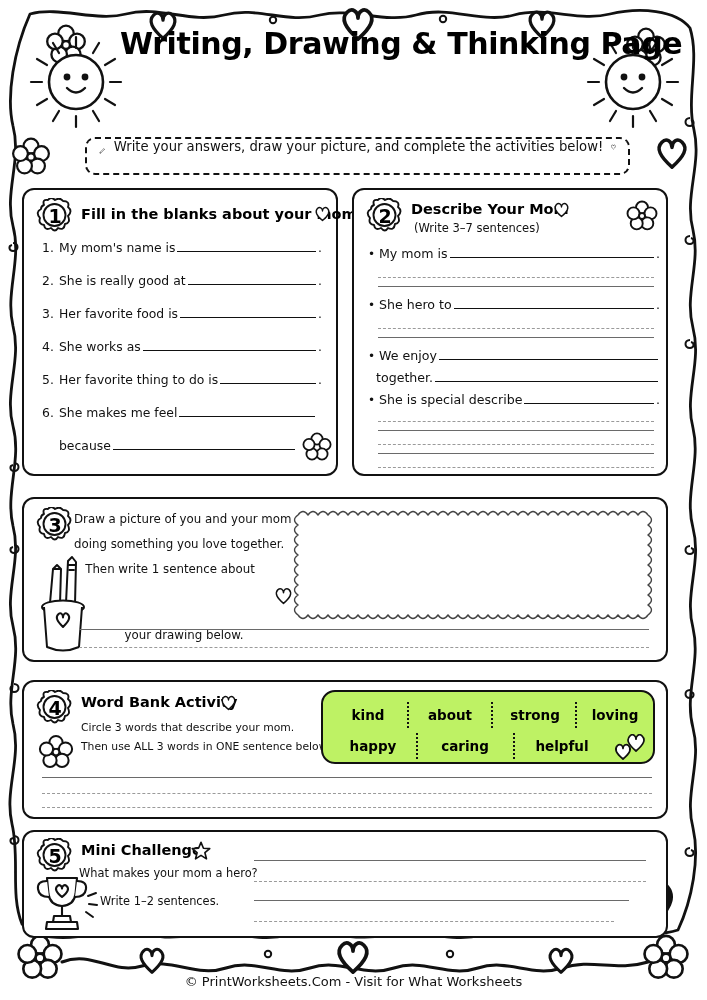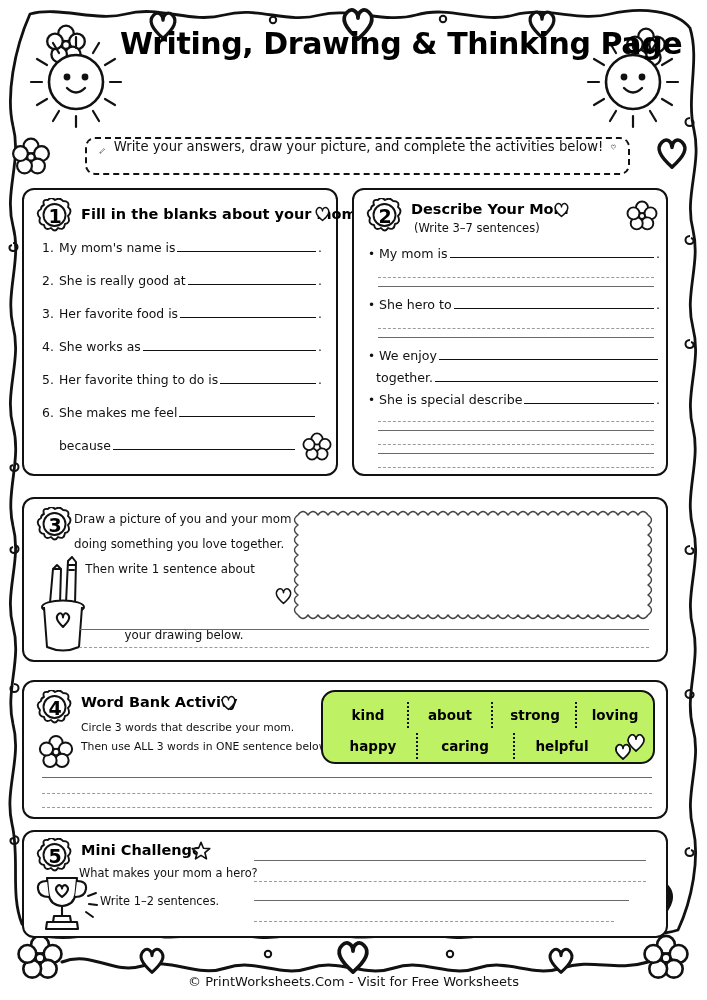--- a/index.html
+++ b/index.html
@@ -519,14 +519,14 @@
         <line x1="54" y1="40" x2="61" y2="45"></line>
       </g>
     </svg>
 
     <div class="solid-line" style="left:230px;top:28px;width:392px;"></div>
     <div class="dash-line" style="left:230px;top:49px;width:392px;"></div>
     <div class="solid-line" style="left:230px;top:68px;width:375px;"></div>
     <div class="dash-line" style="left:230px;top:89px;width:360px;"></div>
   </div>
 
-  <div class="footer">© PrintWorksheets.Com - Visit for Free Worksheets</div>
+  <div class="footer">© PrintWorksheets.Com - Visit for What Worksheets</div>
 </div>
 
 </body></html>

